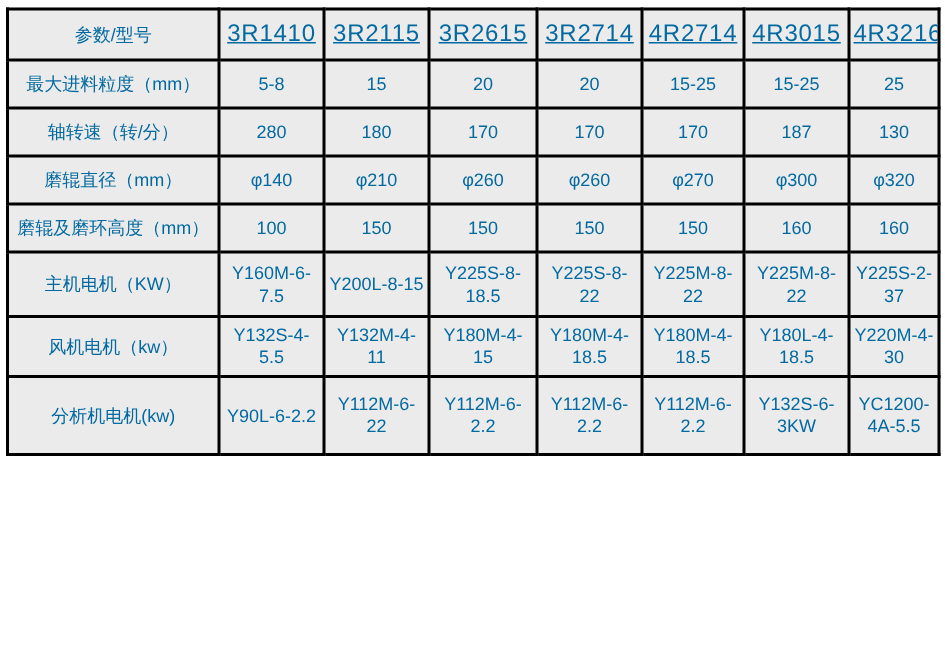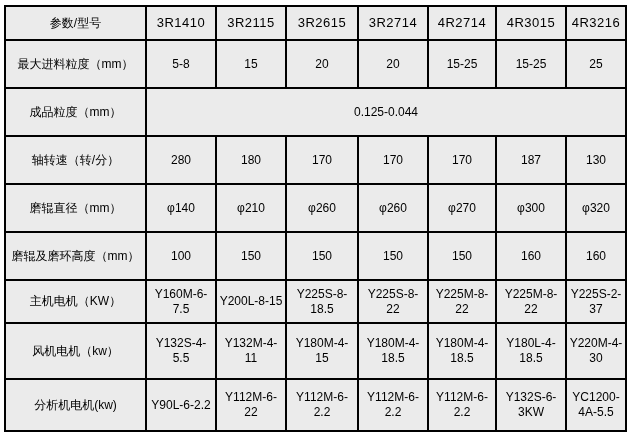--- a/index.html
+++ b/index.html
@@ -13,50 +13,51 @@
   .stage {
     position: absolute;
     top: 5px;
     left: 4px;
   }
   table.spec {
     border-collapse: collapse;
     table-layout: fixed;
     width: 621px;
     background: #ebebeb;
-    color: #000000;
+    color: #0369a1;
     font-family: "Liberation Sans", sans-serif;
   }
   table.spec th, table.spec td {
     border: 2px solid #000000;
     text-align: center;
     vertical-align: middle;
     font-weight: normal;
     padding: 0 2px;
     overflow: hidden;
     line-height: 1.25;
   }
   
   table.spec th {
     font-size: 12px;
     white-space: nowrap;
   }
   thead th.model-head {
-    font-size: 13px;
+    font-size: 16px;
     letter-spacing: 0.5px;
+    text-decoration: underline;
   }
   
   table.spec td {
     font-size: 12px;
     word-break: normal;
   }
   thead tr   { height: 34px; }
-  tr.size-s  { height: 48px; }
+  tr.size-s  { height: 32px; }
   tr.size-l1 { height: 43px; }
-  tr.size-l2 { height: 56px; margin-left: 20px; }
+  tr.size-l2 { height: 40px; margin-left: 20px; }
   tr.size-l3 { height: 52px; }
   col.c-label { width: 141px; }
   col.c-1 { width: 70px; }
   col.c-2 { width: 70px; }
   col.c-3 { width: 72px; }
   col.c-4 { width: 70px; }
   col.c-5 { width: 68px; }
   col.c-6 { width: 70px; }
   col.c-7 { width: 60px; }
 </style>
@@ -90,24 +91,20 @@
     <tbody id="body-rows">
         <tr class="size-s">
           <th>最大进料粒度（mm）</th>
           <td>5-8</td>
           <td>15</td>
           <td>20</td>
           <td>20</td>
           <td>15-25</td>
           <td>15-25</td>
           <td>25</td>
-        </tr>
-        <tr class="size-s">
-          <th>成品粒度（mm）</th>
-          <td colspan="7">0.125-0.044</td>
         </tr>
         <tr class="size-s">
           <th>轴转速（转/分）</th>
           <td>280</td>
           <td>180</td>
           <td>170</td>
           <td>170</td>
           <td>170</td>
           <td>187</td>
           <td>130</td>

